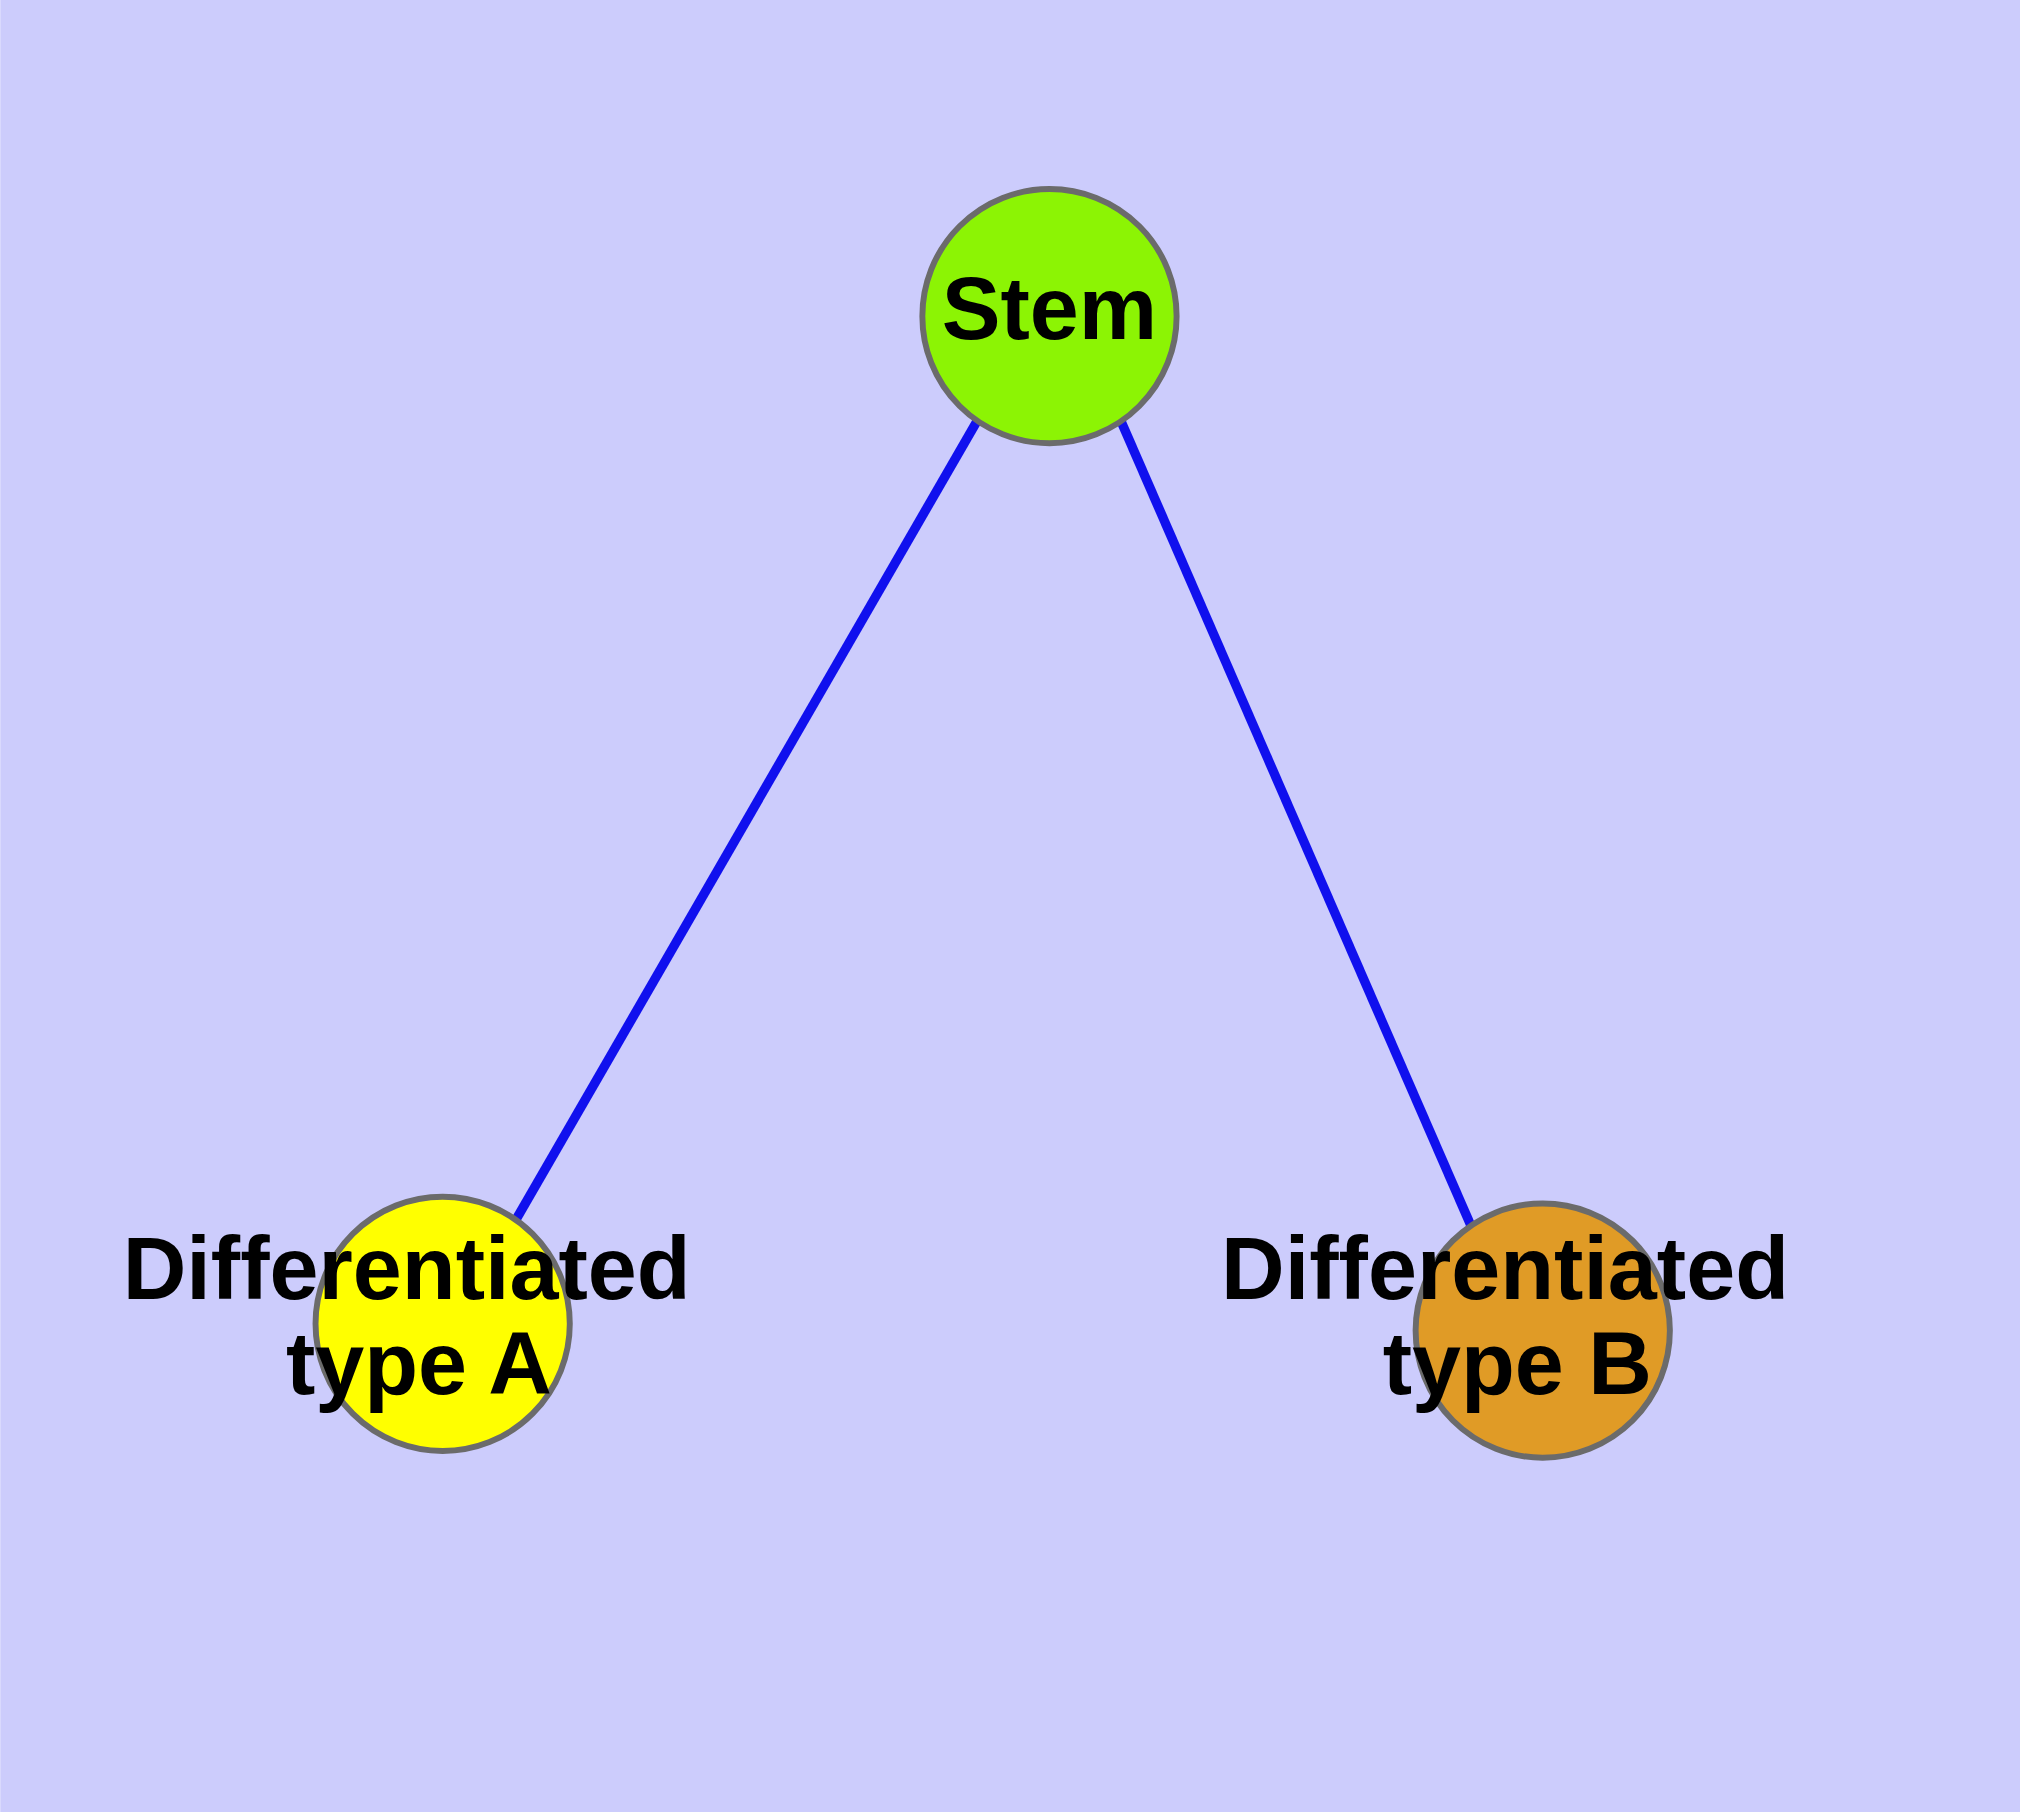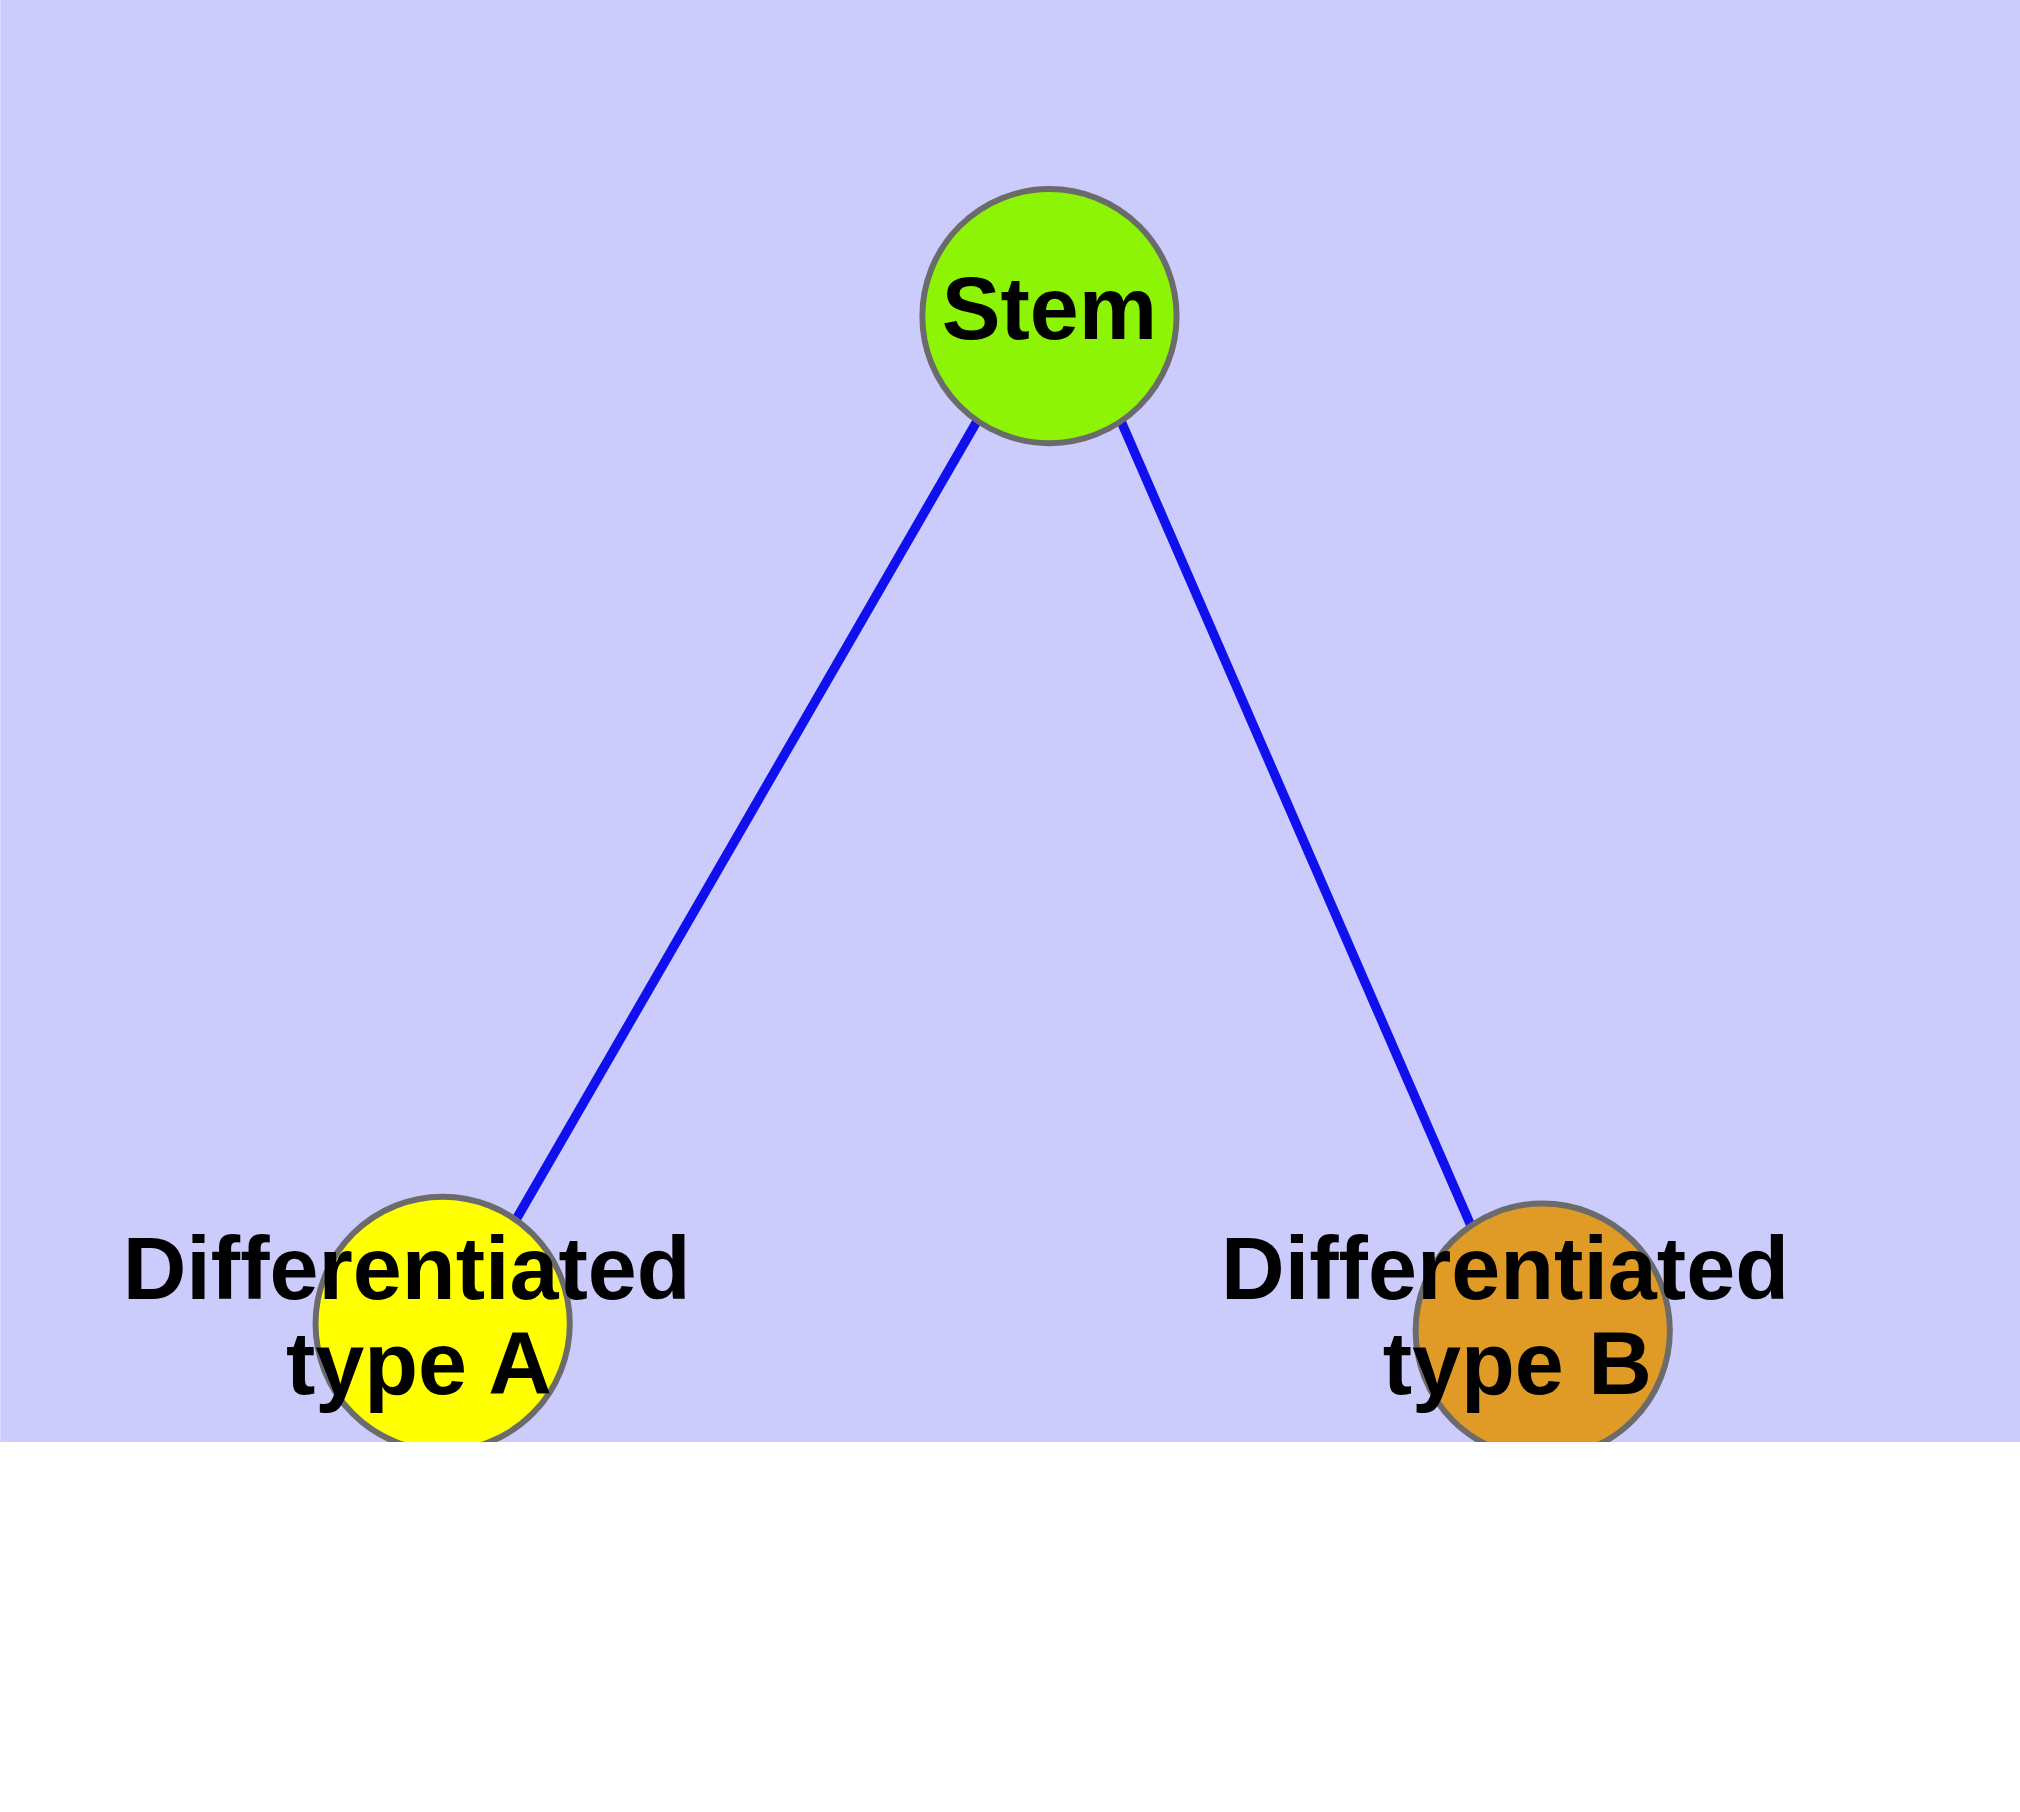--- a/index.html
+++ b/index.html
@@ -45,21 +45,21 @@
   .node-label-multiline {
     font-size: 104px;
   }
   .node-label-multiline tspan {
     text-anchor: middle;
   }
 </style>
 </head>
 <body>
 
-<div id="canvas" style="width: 2021px; height: 1442px;">
+<div id="canvas" style="width: 2021px; height: 1812px;">
   <svg id="graph-svg" viewBox="0 0 2384 2138" xmlns="http://www.w3.org/2000/svg">
 
     <rect id="bg-rect" x="0" y="0" width="2384" height="2138" fill="#ccccfc"></rect>
 
     <g id="edges-group">
       <line class="edge-line" id="edge-0" x1="1153" y1="496" x2="608" y2="1440" stroke="#1010ee" stroke-width="11"></line>
       <line class="edge-line" id="edge-1" x1="1322" y1="496" x2="1736" y2="1448" stroke="#1010ee" stroke-width="11"></line>
     </g>
 
     <g id="nodes-group">

